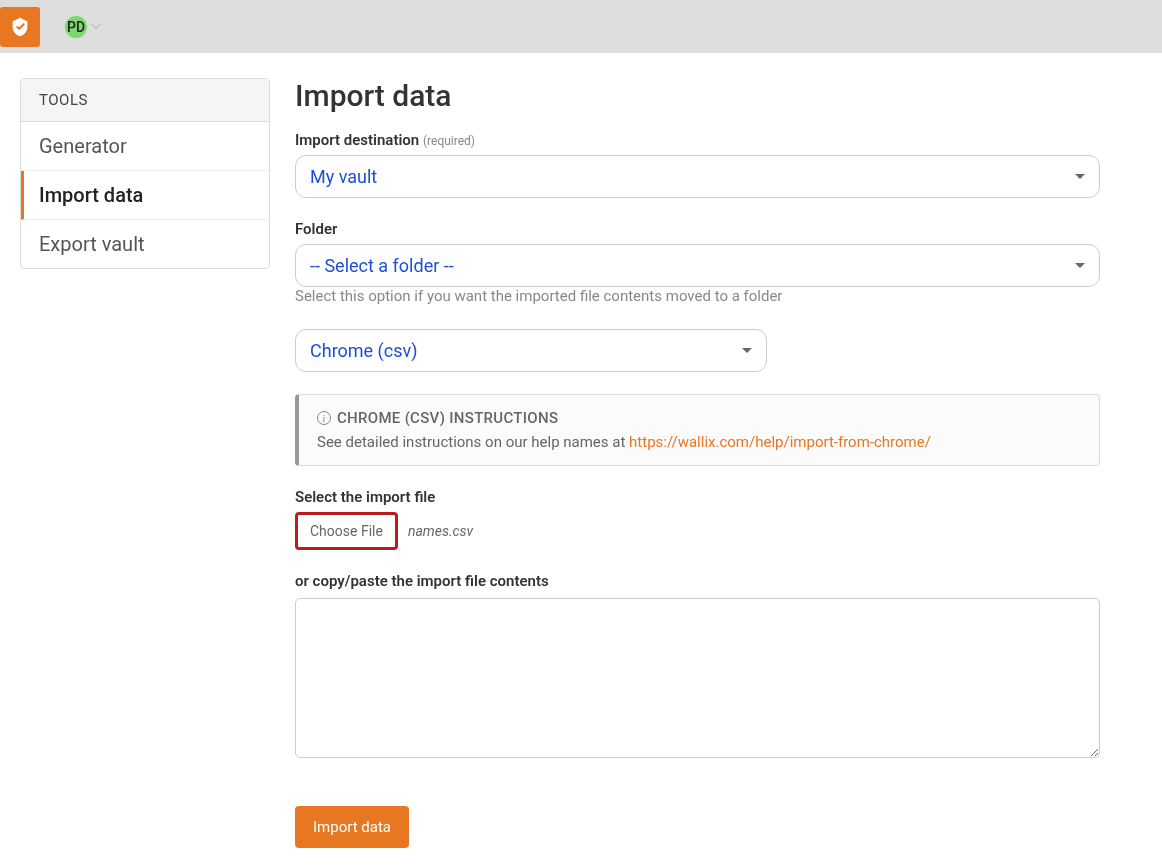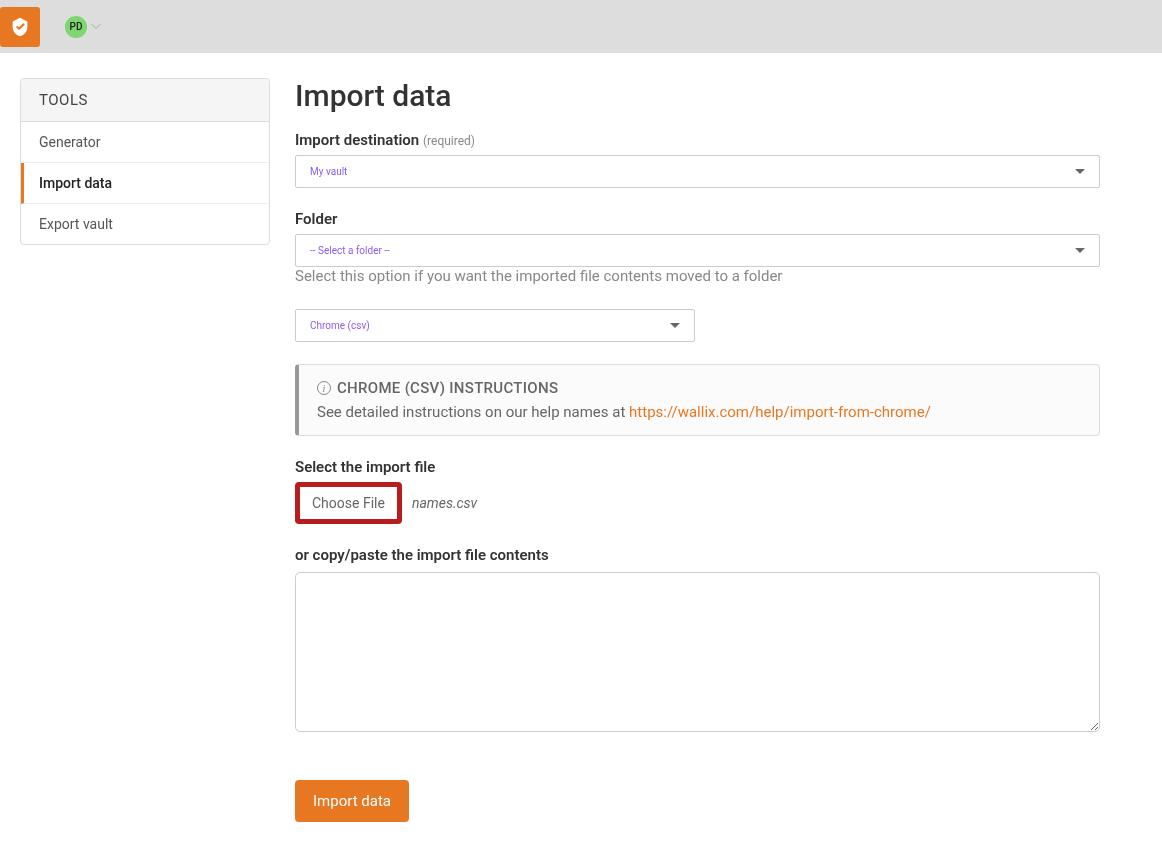--- a/index.html
+++ b/index.html
@@ -52,21 +52,21 @@
       padding-right: 8px;
     }
     .avatar {
       width: 22px;
       height: 22px;
       border-radius: 50%;
       background: #7dd66f;
       display: flex;
       align-items: center;
       justify-content: center;
-      font-size: 10px;
+      font-size: 14px;
       color: #222;
       font-weight: 500;
     }
     .content {
       display: flex;
       padding: 25px 20px;
       gap: 25px;
       align-items: flex-start;
     }
     .sidebar {
@@ -78,21 +78,21 @@
     .sidebar-header {
       background: #f5f5f5;
       padding: 12px 18px;
       font-size: 15px;
       color: #444;
       letter-spacing: 0.5px;
       border-bottom: 1px solid #ddd;
     }
     .sidebar-item {
       padding: 12px 18px;
-      font-size: 14px;
+      font-size: 20px;
       color: #555;
       border-bottom: 1px solid #eee;
       cursor: pointer;
     }
     .sidebar-item:last-child { border-bottom: none; }
     .sidebar-item.active {
       border-left: 3px solid #e87722;
       padding-left: 15px;
       color: #222;
       font-weight: 500;
@@ -115,31 +115,31 @@
       display: block;
     }
     .field-label .req {
       font-weight: 400;
       font-size: 12px;
       color: #888;
     }
     .select {
       width: 100%;
       border: 1px solid #ccc;
-      border-radius: 2px;
+      border-radius: 11px;
       padding: 10px 14px;
-      font-size: 10px;
-      color: #8b5cf6;
+      font-size: 18px;
+      color: #1d4ed8;
       background: #fff;
       display: flex;
       justify-content: space-between;
       align-items: center;
       cursor: pointer;
     }
-    .select.narrow { width: 400px; margin-top: 24px; }
+    .select.narrow { width: 472px; margin-top: 24px; }
     .caret {
       width: 0;
       height: 0;
       border-left: 5px solid transparent;
       border-right: 5px solid transparent;
       border-top: 5px solid #666;
     }
     .field-group { margin-bottom: 22px; }
     .hint {
       font-size: 15px;
@@ -171,21 +171,21 @@
       color: #e87722;
       text-decoration: none;
     }
     .file-row {
       display: flex;
       align-items: center;
       gap: 10px;
       margin-top: 6px;
     }
     .choose-btn {
-      border: 5px solid #b91c1c;
+      border: 3px solid #b91c1c;
       background: #fff;
       color: #666;
       padding: 8px 12px;
       border-radius: 4px;
       font-size: 14px;
       cursor: pointer;
     }
     .filename {
       font-size: 14px;
       color: #666;

